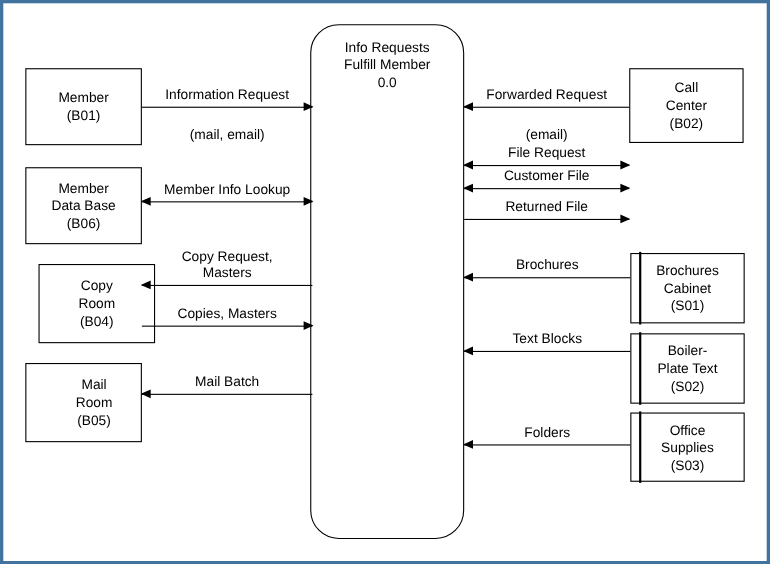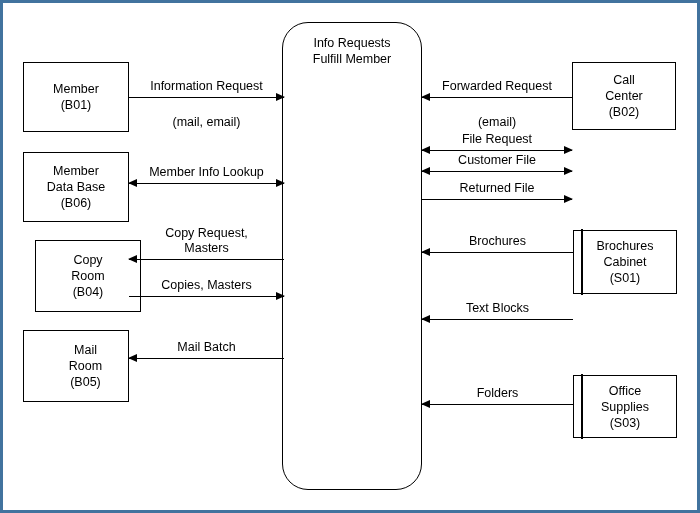--- a/index.html
+++ b/index.html
@@ -126,20 +126,21 @@
 </head>
 <body>
 
 <div id="canvas">
 
   <div id="frame"></div>
 
   <div id="process" style="left:282px; top:22px; width:140px; height:468px;">
     <span class="line">Info Requests</span>
     <span class="line">Fulfill Member</span>
+    <span class="line">0.0</span>
   </div>
 
   <div class="entity" style="left:23px; top:62px; width:106px; height:70px;">
     <span class="line">Member</span>
     <span class="line">(B01)</span>
   </div>
 
   <div class="entity" style="left:23px; top:152px; width:106px; height:70px;">
     <span class="line">Member</span>
     <span class="line">Data Base</span>
@@ -164,20 +165,25 @@
     <span class="line">(B02)</span>
   </div>
 
 
   <div class="entity store" style="left:573px; top:230px; width:104px; height:64px;">
     <span class="line">Brochures</span>
     <span class="line">Cabinet</span>
     <span class="line">(S01)</span>
   </div>
 
+  <div class="entity store" style="left:573px; top:303px; width:104px; height:64px;">
+    <span class="line">Boiler-</span>
+    <span class="line">Plate Text</span>
+    <span class="line">(S02)</span>
+  </div>
 
   <div class="entity store" style="left:573px; top:375px; width:104px; height:63px;">
     <span class="line">Office</span>
     <span class="line">Supplies</span>
     <span class="line">(S03)</span>
   </div>
 
   <div class="flow" style="left:129px; top:97px; width:155px;">
     <div class="shaft"></div>
     <div class="head right"></div>

